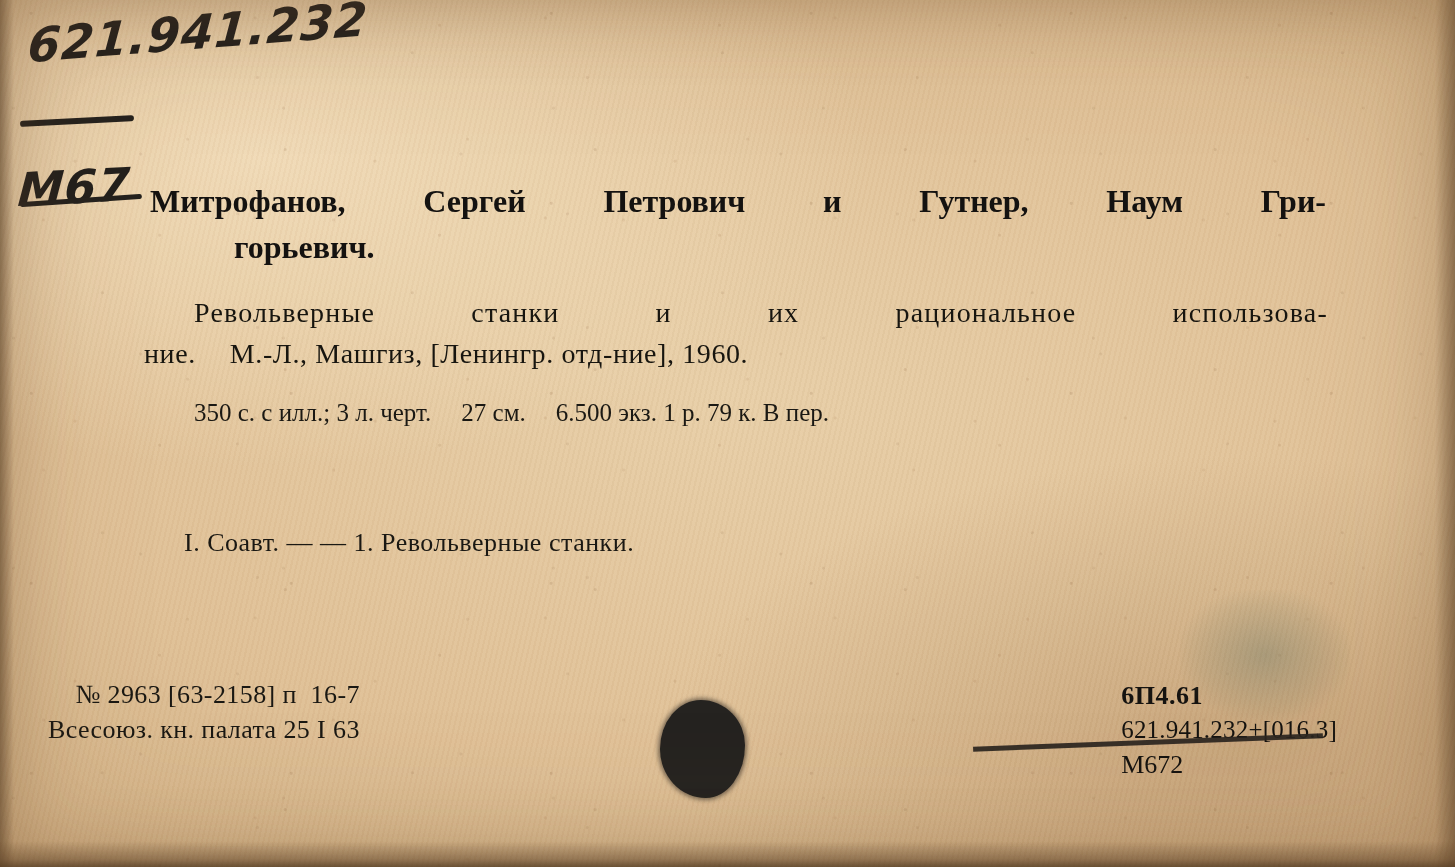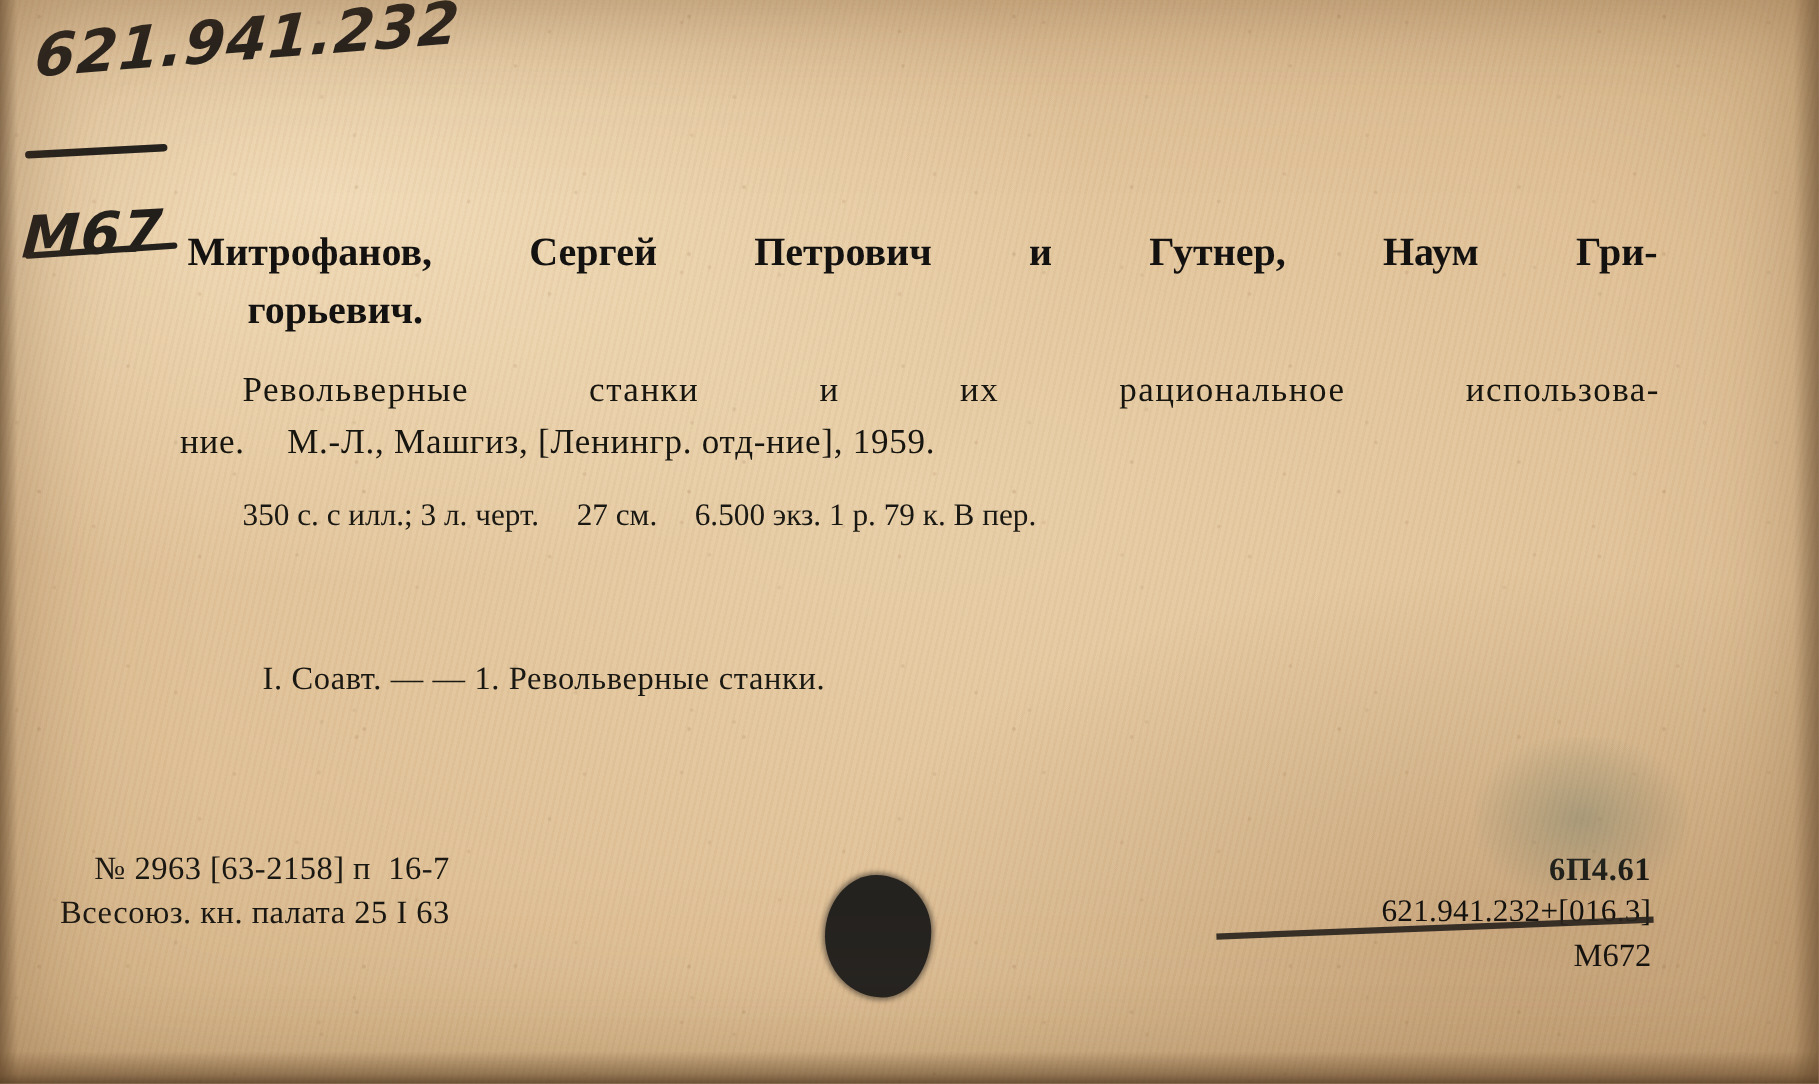--- a/index.html
+++ b/index.html
@@ -119,21 +119,21 @@
     line-height: 1.45;
     color: #141210;
   }
   .heading .l1 {
     display: block;
     text-align: justify;
     text-align-last: justify;
   }
   .heading .l2 {
     display: block;
-    margin-left: 48px;
+    margin-left: 84px;
   }
   .title-block {
     margin-top: 12px;
     font-size: 28px;
     line-height: 1.46;
     color: #17150f;
     letter-spacing: 0.3px;
   }
   .title-block .t1 {
     display: block;
@@ -162,21 +162,21 @@
   .phys .g2 { display:inline-block; width: 30px; }
   .biblio {
     font-size: 25px;
     line-height: 1.42;
     color: #1a1813;
     margin-left: -4px;
   }
 
   #tracings {
     position: absolute;
-    left: 210px;
+    left: 184px;
     top: 528px;
     font-size: 26px;
     color: #1a1813;
     letter-spacing: 0.5px;
   }
 
   
   #reg-block {
     position: absolute;
     left: 48px;
@@ -184,23 +184,22 @@
     font-size: 26px;
     line-height: 1.34;
     color: #1a1813;
     letter-spacing: 0.4px;
   }
   #reg-block div { white-space: pre; text-align: right; }
 
   
   #class-block {
     position: absolute;
-    right: 134px;
+    right: 118px;
     top: 678px;
-    text-align: right;
     font-size: 26px;
     line-height: 1.35;
     color: #151310;
   }
   #class-udc-line {
     position: relative;
     font-size: 25px;
     letter-spacing: 0.2px;
     white-space: pre;
   }
@@ -276,21 +275,21 @@
 
   <div id="body-block">
     <div class="heading">
       <span class="l1">Митрофанов, Сергей Петрович и Гутнер, Наум Гри-</span>
       <span class="l2">горьевич.</span>
     </div>
 
     <div class="title-block">
       <span class="t1">Револьверные станки и их рациональное использова-</span>
       <span class="t2">
-        <span>ние.</span><span class="gap"></span><span>М.-Л., Машгиз, [Ленингр. отд-ние], 1959.</span>
+        <span>ние.</span><span class="gap"></span><span>М.-Л., Машгиз, [Ленингр. отд-ние], 1960.</span>
       </span>
     </div>
 
     <div class="phys">
       <span>350 с. с илл.; 3 л. черт.</span><span class="g1"></span><span>27 см.</span><span class="g2"></span><span>6.500 экз. 1 р. 79 к. В пер.</span>
     </div>
   </div>
 
   <div id="tracings">I. Соавт. — — 1. Револьверные станки.</div>
 

